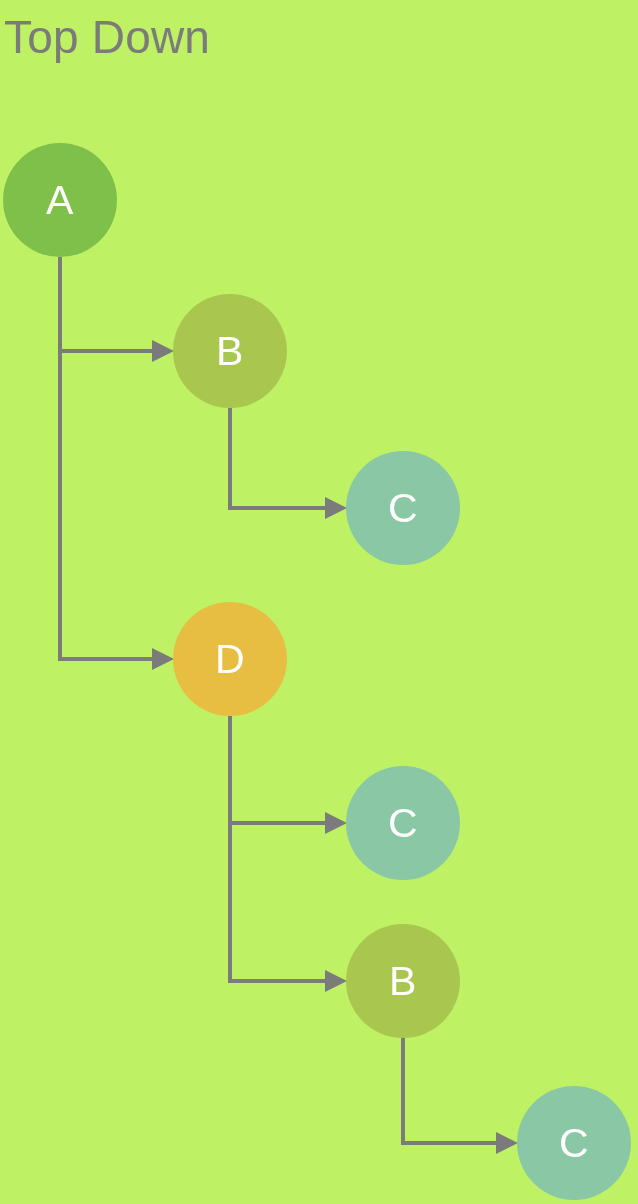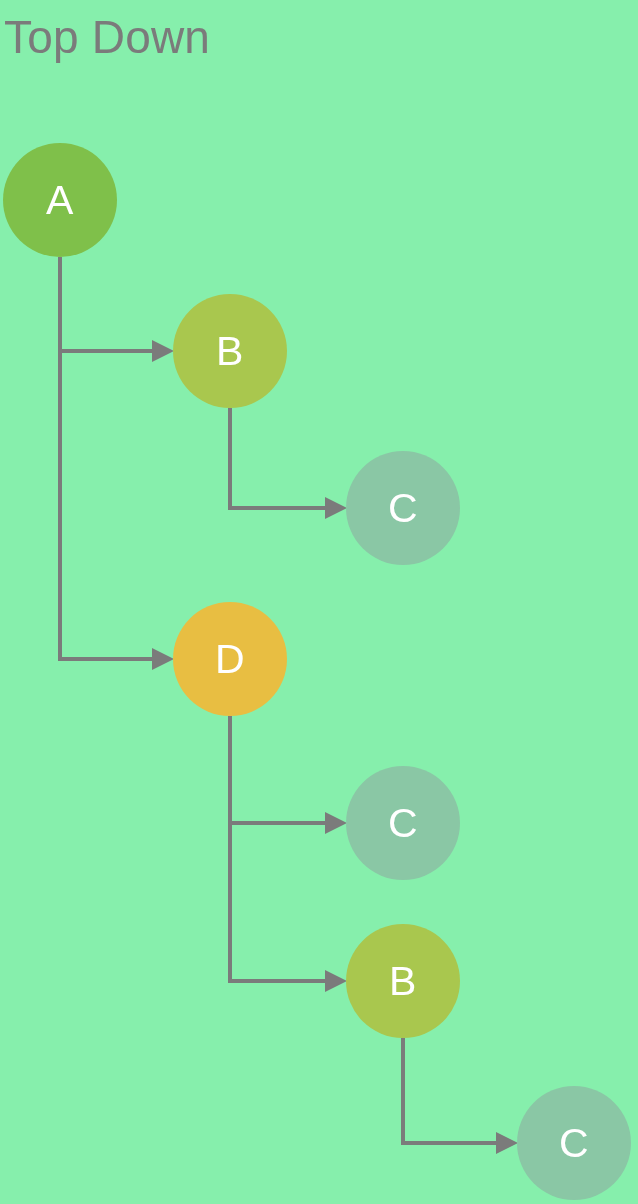--- a/index.html
+++ b/index.html
@@ -58,21 +58,21 @@
     font-weight: 300;
     color: #ffffff;
     line-height: 1;
     user-select: none;
     letter-spacing: 0.5px;
   }
 </style>
 </head>
 <body style="background: rgb(255, 255, 255);">
 
-<div id="canvas" style="background: #86efac;">
+<div id="canvas" style="background: #bef264;">
 
   <div class="graph-title">Top Down</div>
 
   <svg id="edge-layer" viewBox="0 0 638 1204" xmlns="http://www.w3.org/2000/svg">
       <g>
         <path d="M 60 257 L 60 351 L 152 351" fill="none" stroke="#7b7b7b" stroke-width="4" stroke-linecap="butt" stroke-linejoin="miter"></path>
         <polygon points="152,340 174,351 152,362" fill="#7b7b7b"></polygon>
       </g>
       <g>
         <path d="M 60 257 L 60 659 L 152 659" fill="none" stroke="#7b7b7b" stroke-width="4" stroke-linecap="butt" stroke-linejoin="miter"></path>

